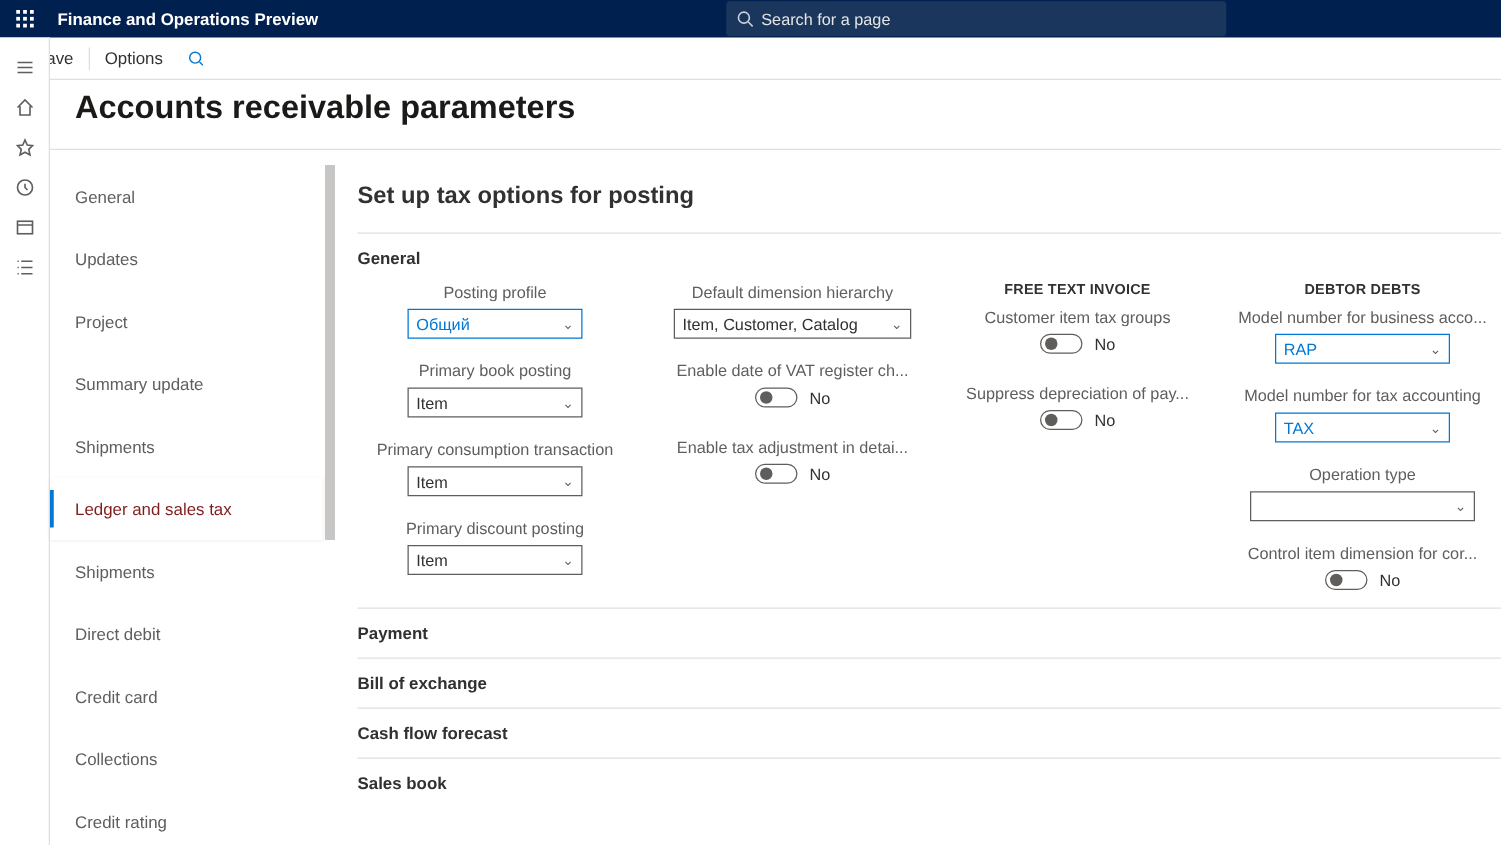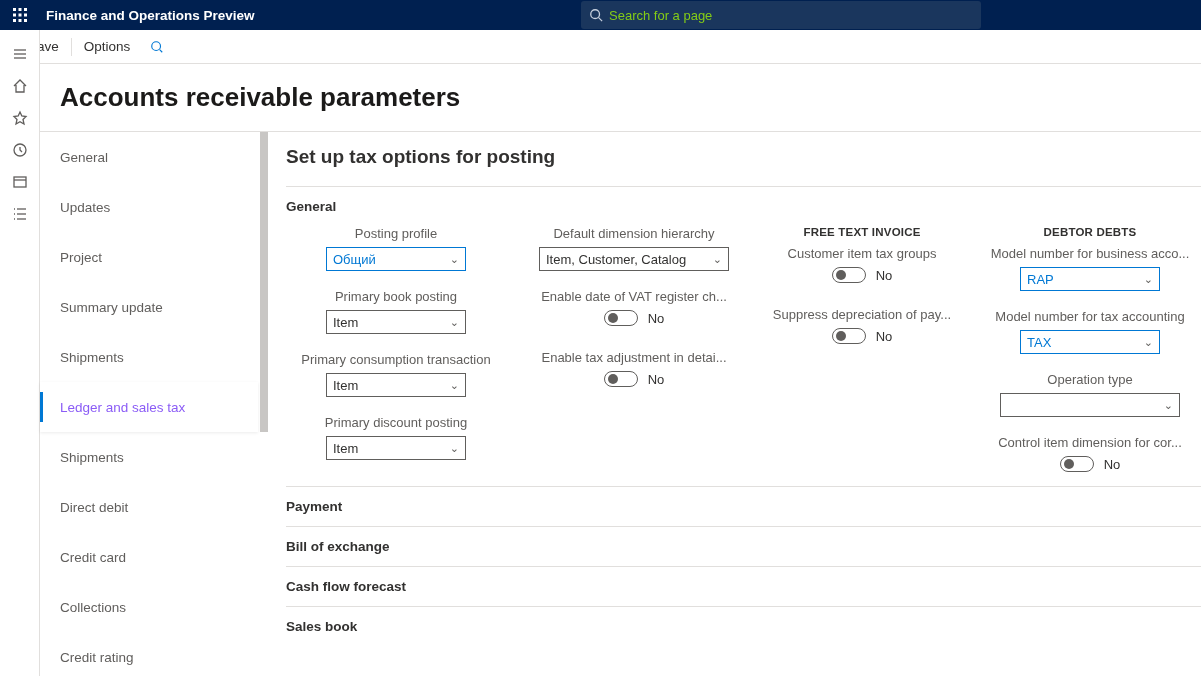--- a/index.html
+++ b/index.html
@@ -3,45 +3,45 @@
 <meta charset="utf-8">
 <style>
 * { box-sizing: border-box; margin: 0; padding: 0; font-family: "Segoe UI", Arial, sans-serif; }
 body { width: 1201px; height: 676px; overflow: hidden; background: #fff; color: #323130; }
 
 
 .topbar { height: 30px; background: #002050; display: flex; align-items: center; color: #fff; font-size: 14px; }
 .topbar .waffle { width: 40px; display: flex; justify-content: center; align-items: center; }
 .topbar .waffle svg { width: 16px; height: 16px; fill: #fff; }
 .topbar .title { font-weight: 600; font-size: 13.5px; margin-left: 6px; }
-.topbar .search { margin-left: auto; margin-right: 220px; width: 400px; height: 20px; background: #1a365d; border-radius: 3px; display: flex; align-items: center; padding: 14px 8px; color: #84cc16; font-size: 13px; }
+.topbar .search { margin-left: auto; margin-right: 220px; width: 400px; height: 20px; background: #1a365d; border-radius: 3px; display: flex; align-items: center; padding: 14px 8px; color: #e5e5e5; font-size: 13px; }
 .topbar .search svg { width: 14px; height: 14px; stroke: #c7d0de; fill: none; margin-right: 6px; }
 
 
 .actionbar { height: 34px; border-bottom: 1px solid #e1dfdd; display: flex; align-items: center; font-size: 13.5px; }
 .actionbar .btn { display: flex; align-items: center; padding: 0 10px; height: 100%; cursor: pointer; }
 .actionbar .btn svg { width: 14px; height: 14px; margin-right: 4px; }
 .actionbar .sep { width: 1px; height: 18px; background: #e1dfdd; margin: 0 2px; }
 
 
 .leftrail { position: absolute; left: 0; top: 30px; width: 40px; height: calc(100% - 30px); background: #fff; border-right: 1px solid #e1dfdd; display: flex; flex-direction: column; align-items: center; padding-top: 8px; }
 .leftrail .icon { width: 40px; height: 32px; display: flex; justify-content: center; align-items: center; cursor: pointer; }
 .leftrail .icon svg { width: 16px; height: 16px; stroke: #605e5c; fill: none; stroke-width: 1.3; }
 
 
-.page-header { position: absolute; left: 40px; top: 64px; right: 0; height: 68px; padding-left: 20px; display: flex; align-items: center; border-bottom: 1px solid #e1dfdd; }
+.page-header { position: absolute; left: 40px; top: 52px; right: 0; height: 68px; padding-left: 20px; display: flex; align-items: center; border-bottom: 1px solid #e1dfdd; }
 .page-header h1 { font-size: 26px; font-weight: 600; color: #1b1a19; }
 
 
 .workspace { position: absolute; left: 40px; top: 132px; right: 0; bottom: 0; display: flex; }
 .sidenav { width: 228px; position: relative; }
 .sidenav .scrollthumb { position: absolute; right: 0; top: 0; width: 8px; height: 300px; background: #c8c6c4; border-radius: 0; }
 .sidenav-inner { padding-right: 10px; }
 .nav-item { height: 50px; display: flex; align-items: center; padding-left: 20px; font-size: 13.5px; color: #605e5c; cursor: pointer; }
-.nav-item.active { background: #fff; color: #8b5cf6; font-weight: 400; position: relative; box-shadow: 0 1px 3px rgba(0,0,0,0.08); text-align: center; }
+.nav-item.active { background: #fff; color: #7f1d1d; font-weight: 400; position: relative; box-shadow: 0 1px 3px rgba(0,0,0,0.08); text-align: center; }
 .nav-item.active::before { content: ""; position: absolute; left: 0; top: 10px; bottom: 10px; width: 3px; background: #0078d4; }
 
 .content { flex: 1; padding: 14px 0 0 18px; overflow: hidden; }
 .content h2 { font-size: 19px; font-weight: 600; margin-bottom: 18px; }
 .section { border-top: 1px solid #e1dfdd; padding: 12px 0 8px 0; }
 .section.collapsed { padding: 12px 0; }
 .section-title { font-size: 13.5px; font-weight: 600; cursor: pointer; }
 .section-body { display: flex; gap: 28px; margin-top: 12px; }
 
 .col { flex: 1; min-width: 0; display: flex; flex-direction: column; gap: 6px; align-items: center; }

